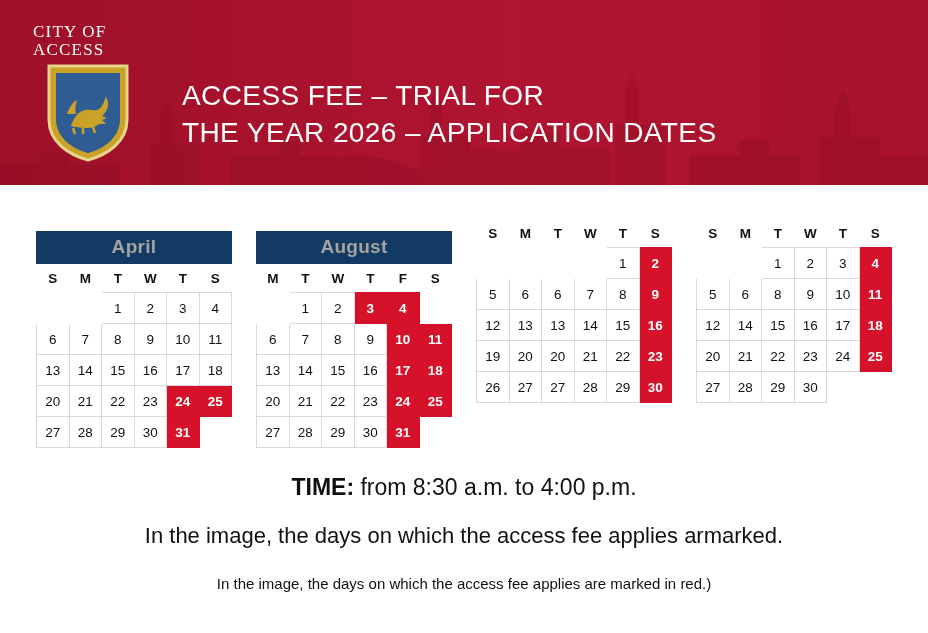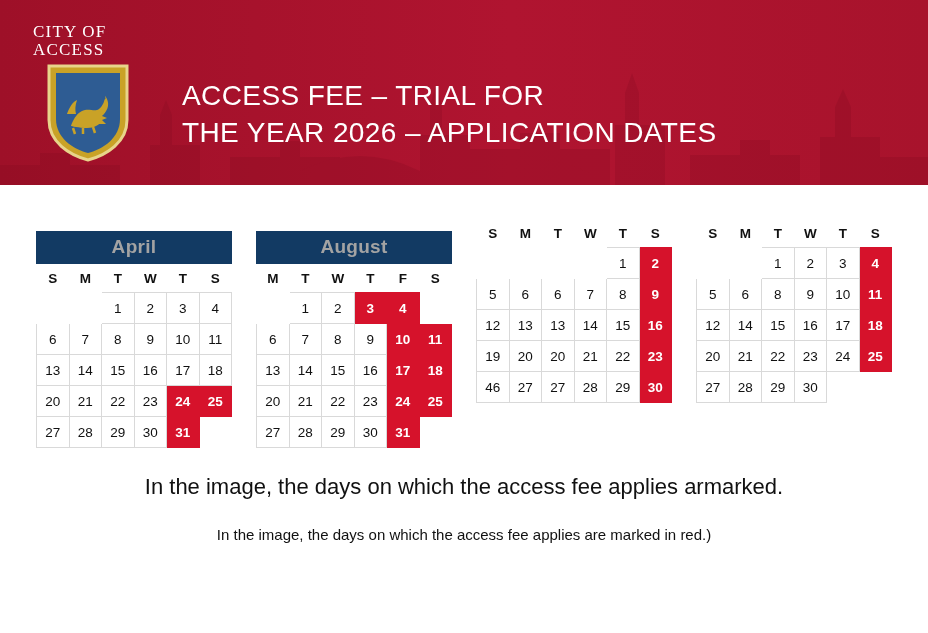--- a/index.html
+++ b/index.html
@@ -342,21 +342,21 @@
           </tr>
           <tr>
             <td class="">19</td>
             <td class="">20</td>
             <td class="">20</td>
             <td class="">21</td>
             <td class="">22</td>
             <td class="marked">23</td>
           </tr>
           <tr>
-            <td class="">46</td>
+            <td class="">26</td>
             <td class="">27</td>
             <td class="">27</td>
             <td class="">28</td>
             <td class="">29</td>
             <td class="marked">30</td>
           </tr>
         </tbody>
       </table>
     </div>
     <div class="cal">
@@ -411,15 +411,19 @@
             <td class="">30</td>
             <td class="empty">&nbsp;</td>
             <td class="empty">&nbsp;</td>
           </tr>
         </tbody>
       </table>
     </div>
   </div>
 
 <div class="notes">
+  <div class="note-time">
+    <b>TIME:</b>
+    <span>from 8:30 a.m. to 4:00 p.m.</span>
+  </div>
   <div class="note-main">In the image, the days on which the access fee applies armarked.</div>
   <div class="note-small">In the image, the days on which the access fee applies are marked in red.)</div>
 </div>
 
 </body></html>

